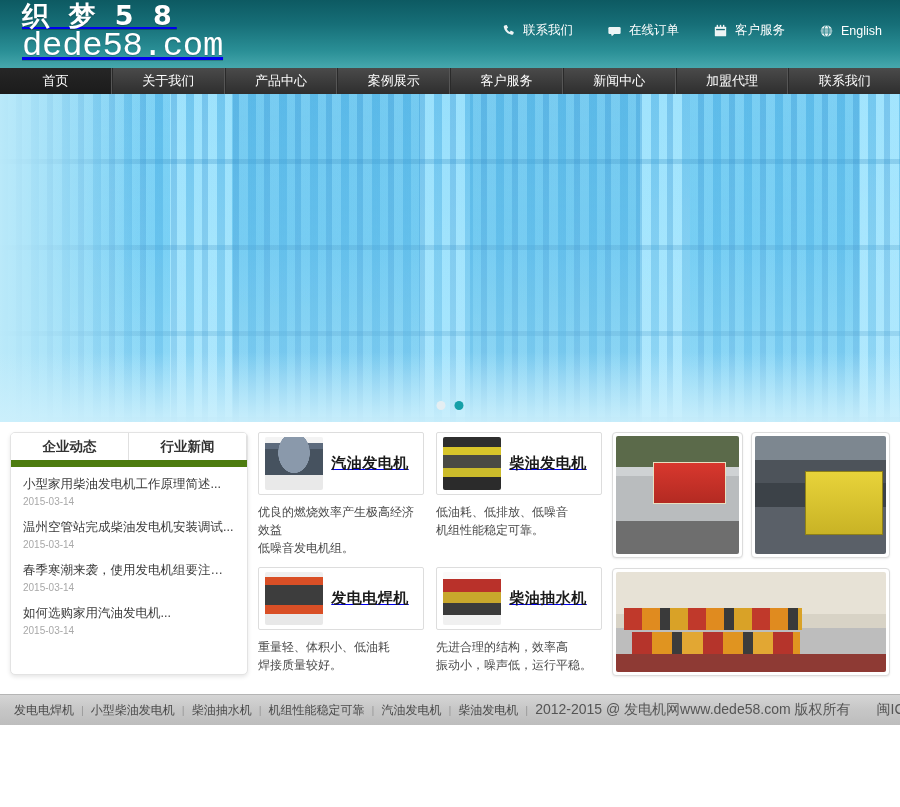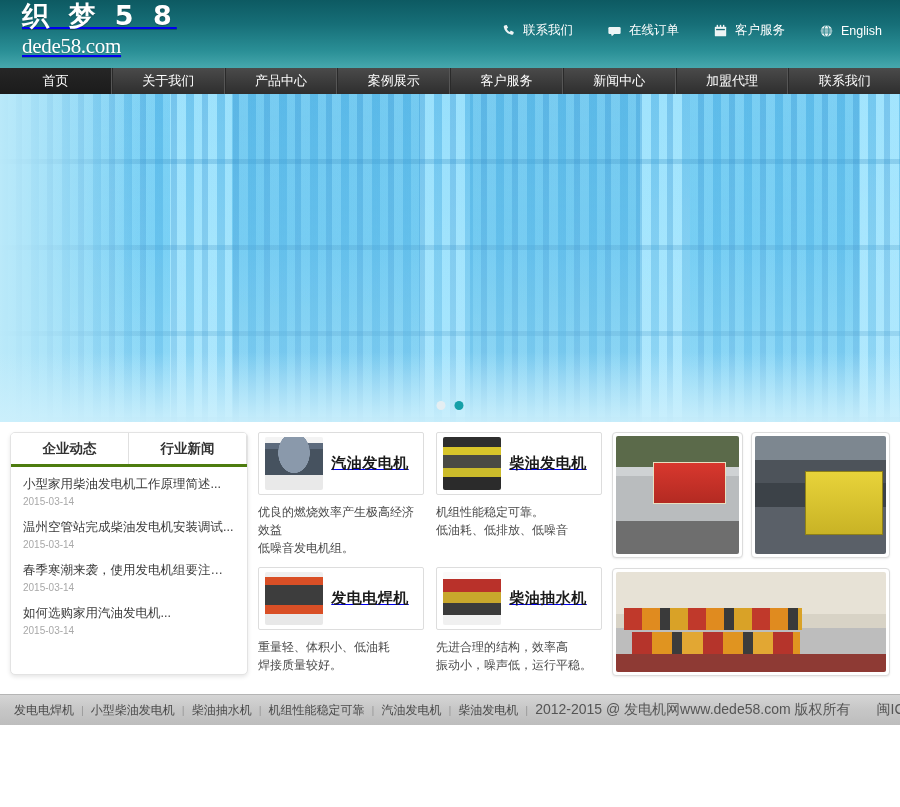--- a/index.html
+++ b/index.html
@@ -19,22 +19,22 @@
   .logo-wrap {
     position: absolute; left: 22px; top: 0;
   }
   .logo-cn {
     font-family: "DejaVu Sans", sans-serif;
     font-size: 27px; font-weight: bold; color: #ffffff;
     letter-spacing: 5px; line-height: 32px;
     text-shadow: 0 1px 1px rgba(0,0,0,.25);
   }
   .logo-en {
-    font-family: Liberation Serif, serif;
-    font-size: 21px; color: #ffffff; line-height: 28px;
+    font-family: Liberation Mono, monospace;
+    font-size: 34px; color: #ffffff; line-height: 28px;
     letter-spacing: -0.3px;
     text-shadow: 0 1px 1px rgba(0,0,0,.2);
   }
   .toplinks {
     position: absolute; right: 18px; top: 22px;
     display: flex; align-items: center; gap: 34px;
   }
   .toplink {
     display: flex; align-items: center; gap: 7px;
     color: #ffffff; font-size: 12.5px; text-decoration: none;
@@ -134,21 +134,21 @@
     width: 248px; height: 243px;
     background: #ffffff;
     border: 1px solid #e3e3e3;
     border-radius: 5px;
     box-shadow: 0 2px 4px rgba(0,0,0,.10);
     display: flex; flex-direction: column;
     overflow: hidden;
   }
   .news-tabs {
     height: 34px; display: flex; align-items: stretch;
-    border-bottom: 3px solid #4d7c0f;
+    border-bottom: 7px solid #4d7c0f;
   }
   .news-tab {
     flex: 1 1 0;
     display: flex; align-items: center; justify-content: center;
     font-size: 13.5px; font-weight: bold; color: #333;
     border-right: 1px solid #e0e0e0;
     cursor: pointer; background: #fff;
   }
   .news-tab:last-child { border-right: 1px solid #e0e0e0; text-align: center; }
   .news-list { padding: 9px 12px 0 12px; }
@@ -405,22 +405,22 @@
         <div>低噪音发电机组。</div>
       </div>
     </div>
 
     <div class="prod">
       <a class="prod-card" href="#">
         <span class="prod-thumb th-diesel"></span>
         <span class="prod-name">柴油发电机</span>
       </a>
       <div class="prod-desc">
+        <div>低油耗、低排放、低噪音</div>
         <div>机组性能稳定可靠。</div>
-        <div>低油耗、低排放、低噪音</div>
       </div>
     </div>
 
     <div class="prod">
       <a class="prod-card" href="#">
         <span class="prod-thumb th-welder"></span>
         <span class="prod-name">发电电焊机</span>
       </a>
       <div class="prod-desc">
         <div>重量轻、体积小、低油耗</div>

